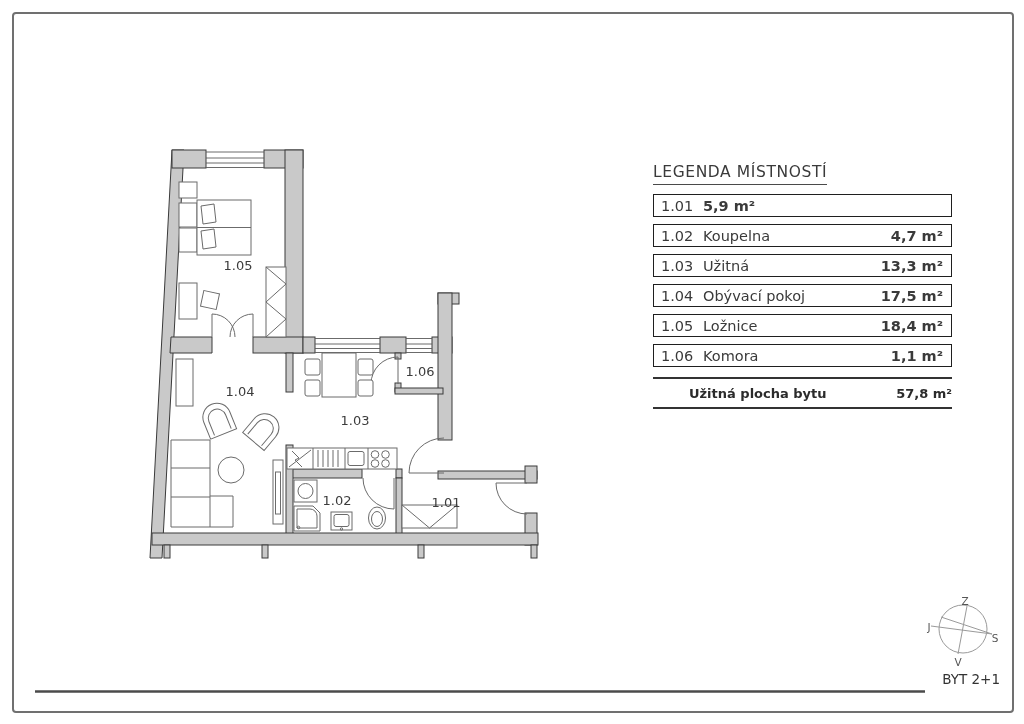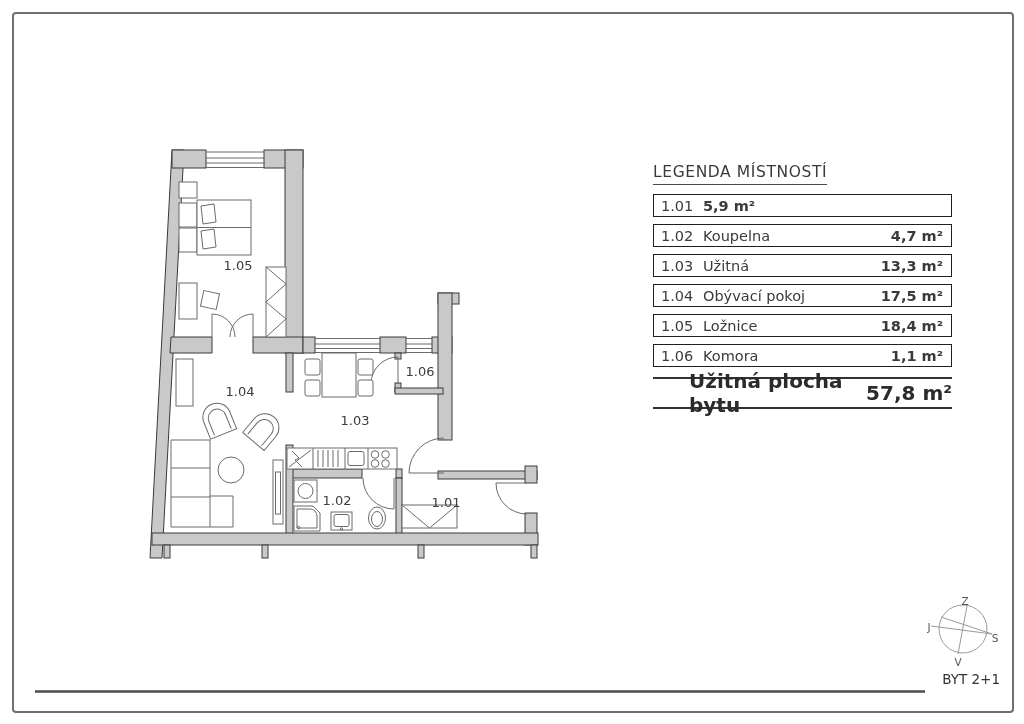--- a/index.html
+++ b/index.html
@@ -14,21 +14,21 @@
   .legend-title{display:inline-block;font-size:15.5px;letter-spacing:.6px;color:#3a3a3a;
         padding-bottom:3px;border-bottom:1.6px solid #4a4a4a;margin-bottom:9px;}
   .legend-row{box-sizing:border-box;height:23px;border:1.4px solid #1f1f1f;
         display:flex;align-items:center;margin-bottom:7px;padding:0 8px 0 7px;
         font-size:14.5px;color:#3a3a3a;background:#fff;}
   .legend-row .code{width:42px;flex:0 0 auto;}
   .legend-row .name{flex:1 1 auto;}
   .legend-row .area{flex:0 0 auto;font-weight:bold;}
   .legend-total{box-sizing:border-box;margin-top:10px;height:32px;
         border-top:2.2px solid #333;border-bottom:2.2px solid #333;
-        display:flex;align-items:center;font-weight:bold;font-size:20px;color:#2b2b2b;}
+        display:flex;align-items:center;font-weight:bold;font-size:13px;color:#2b2b2b;}
   .legend-total .tlabel{flex:1 1 auto;padding-left:36px;}
   .legend-total .tvalue{flex:0 0 auto;}
 
   
   .wall{fill:#c9c9c9;stroke:#3a3a3a;stroke-width:1;}
   .furn{fill:#ffffff;stroke:#6b6b6b;stroke-width:1;}
   .furnl{fill:none;stroke:#6b6b6b;stroke-width:1;}
   .door{fill:none;stroke:#6b6b6b;stroke-width:1;}
   .win{stroke:#5a5a5a;stroke-width:0.9;}
   .roomlabel{font-family:"DejaVu Sans","Liberation Sans",sans-serif;font-size:13px;fill:#3c3c3c;}

